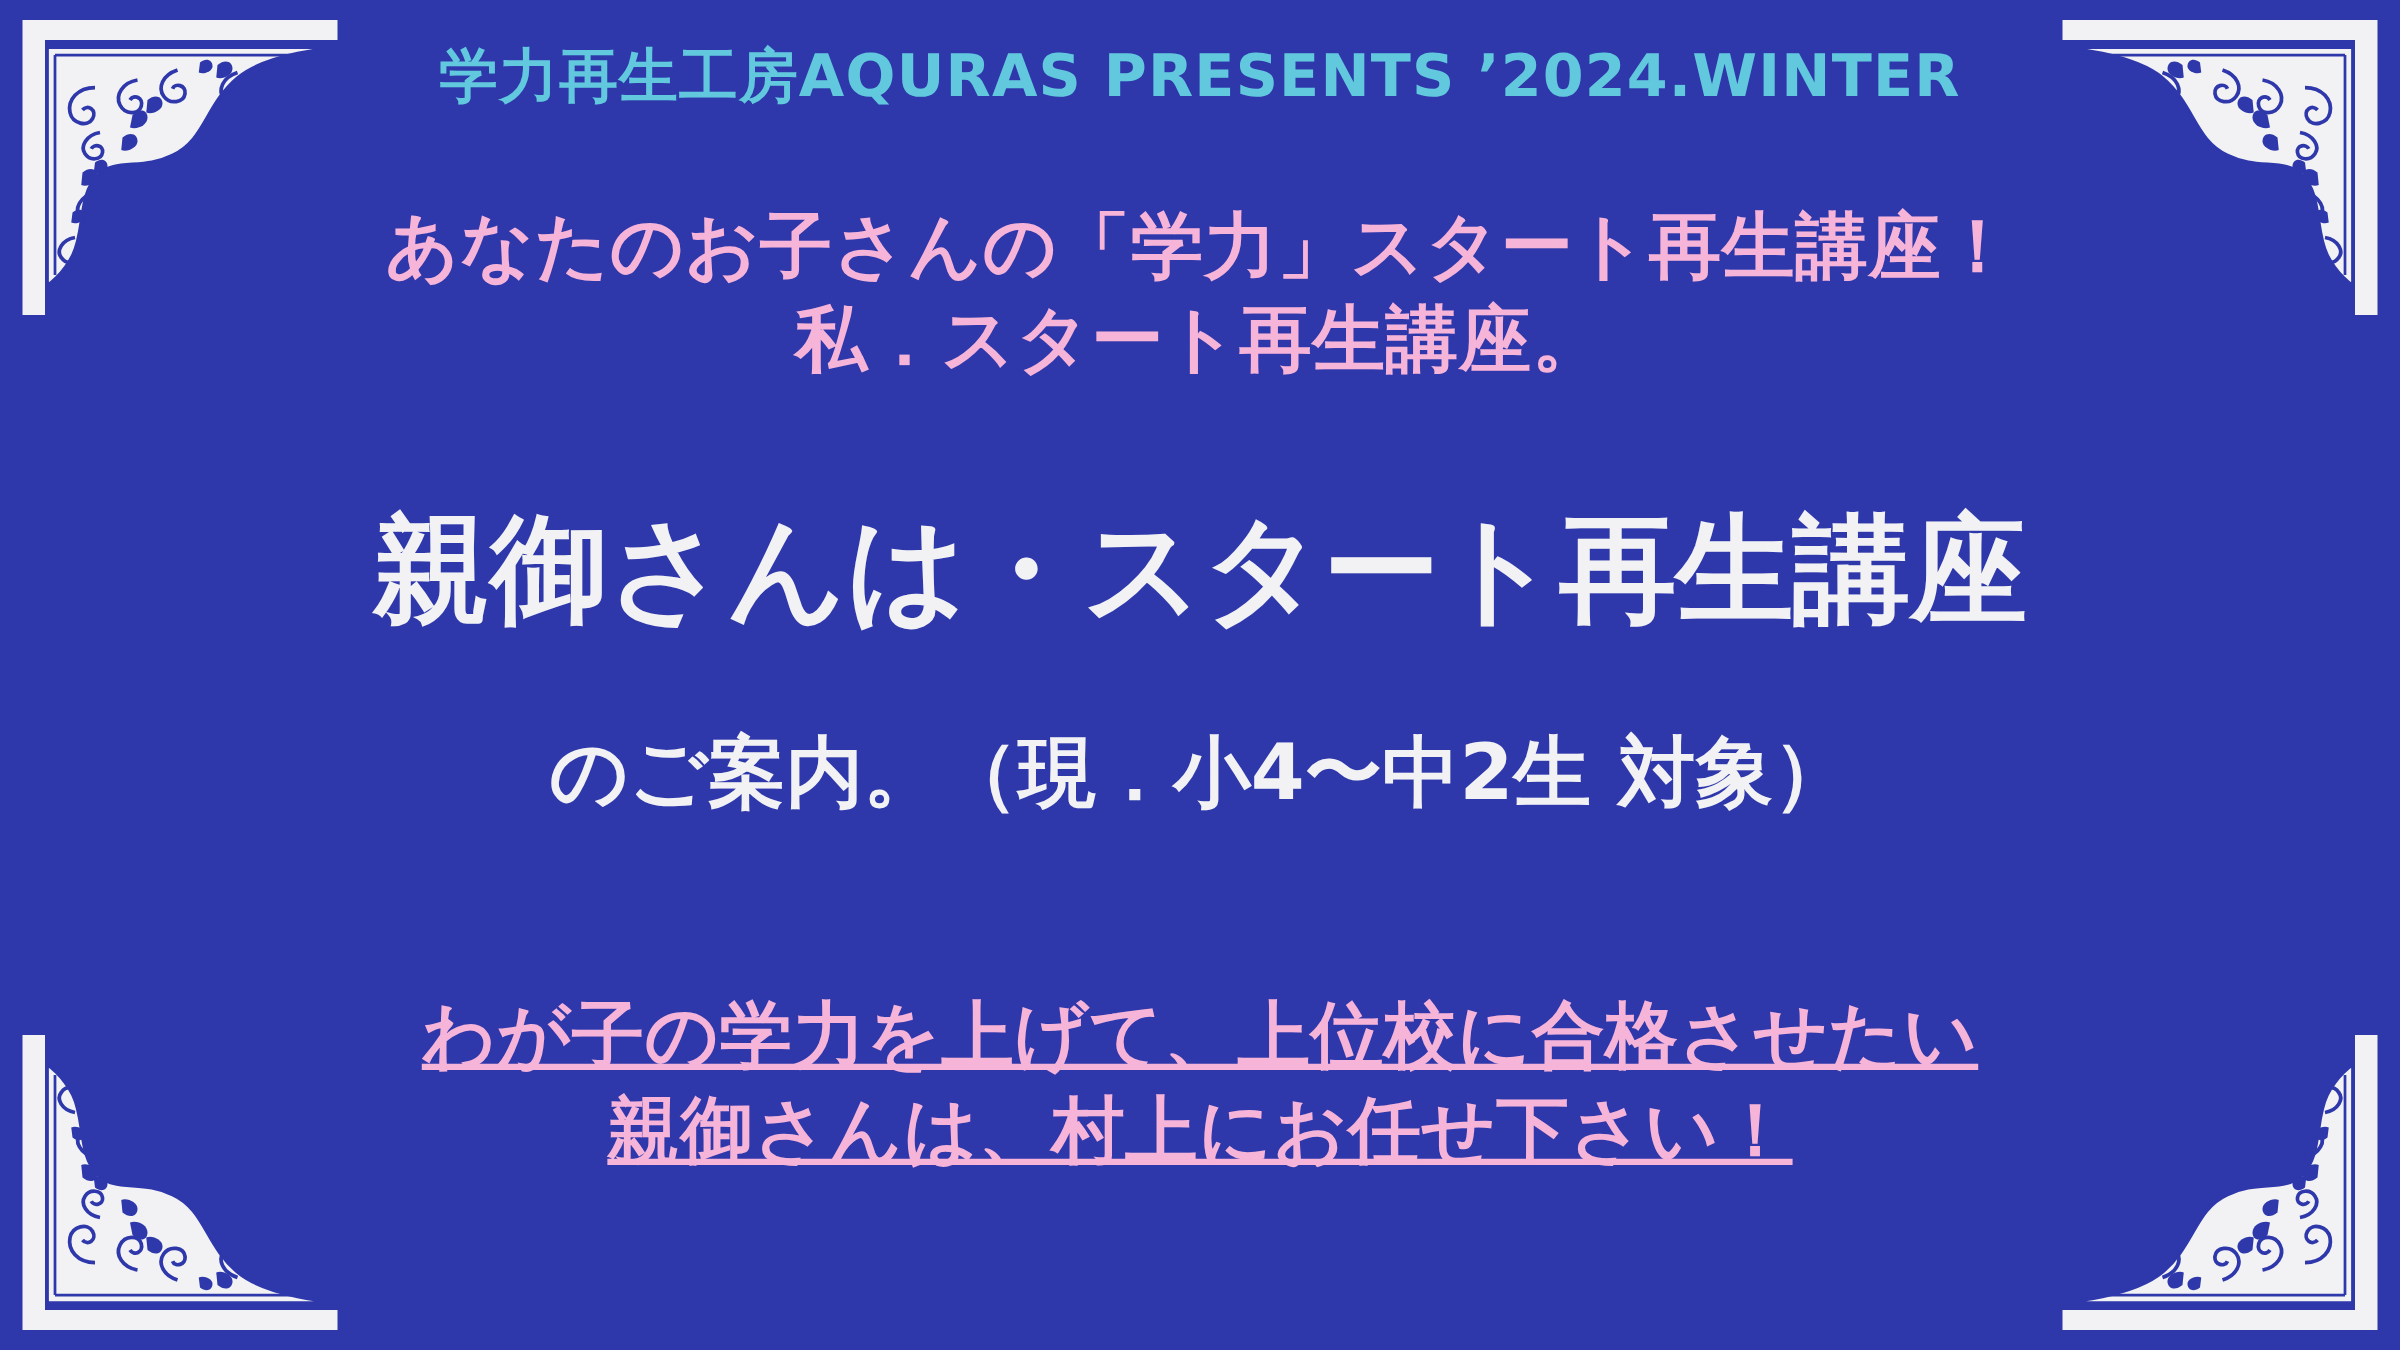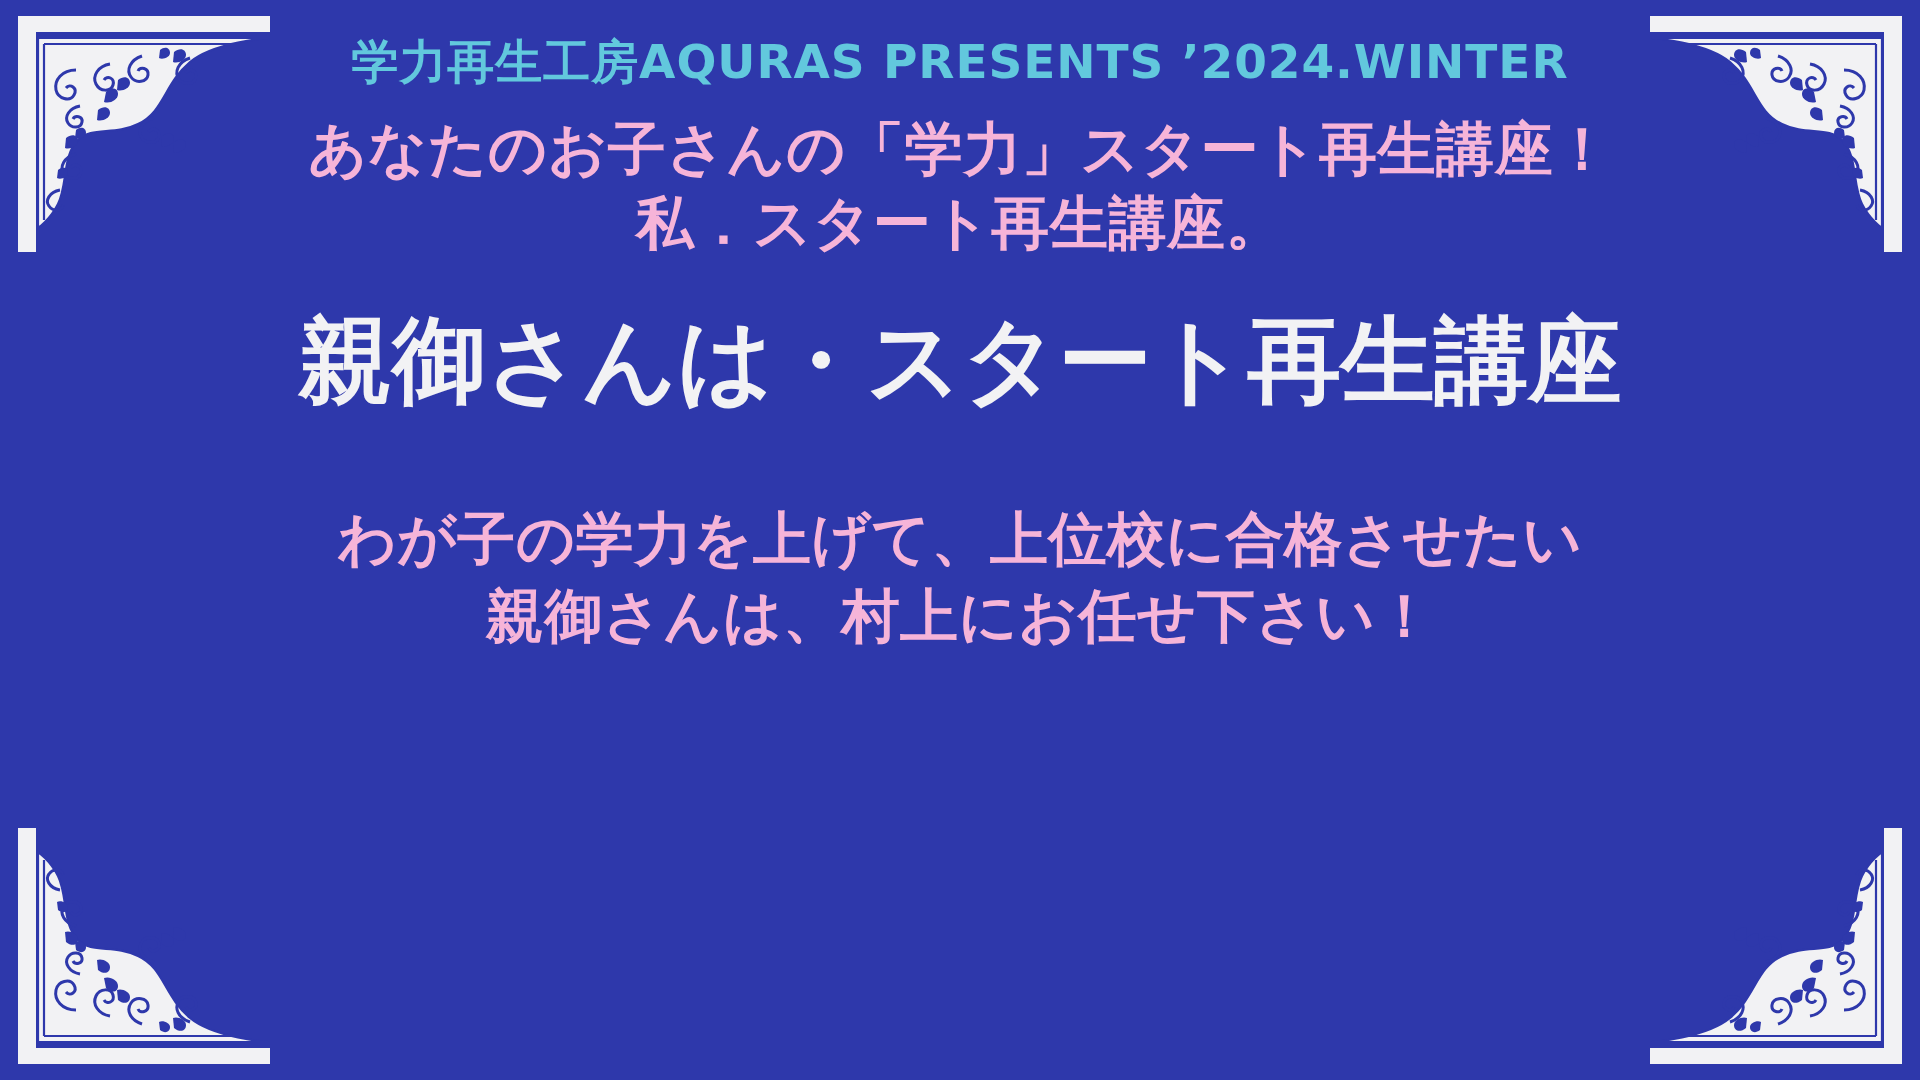--- a/index.html
+++ b/index.html
@@ -37,20 +37,21 @@
   .corner-br { bottom: 14px; right: 14px;  transform: scale(-1,-1); }
 
   
   .content {
     position: absolute;
     inset: 0;
     display: flex;
     flex-direction: column;
     align-items: center;
     text-align: center;
+    gap: 48px;
   }
 
   .eyebrow {
     margin-top: 36px;
     color: #62c8dd;
     font-size: 47px;
     font-weight: 700;
     letter-spacing: 0.02em;
     line-height: 1.1;
     white-space: nowrap;
@@ -86,21 +87,21 @@
   }
 
   .cta {
     margin-top: 86px;
     color: #f6b4d8;
     font-size: 58px;
     font-weight: 700;
     line-height: 1.32;
     letter-spacing: 0.01em;
   }
-  .cta .line { display: block; white-space: nowrap; }
+  .cta .line { display: block; white-space: nowrap; text-decoration: underline; }
 </style>
 </head>
 <body>
 
 <div id="poster">
 
   <div class="corner corner-tl">
     <svg viewBox="0 0 260 240" xmlns="http://www.w3.org/2000/svg">
       <g fill="#f2f2f4" stroke="#2e38ab" stroke-width="2.2">
         <path d="M4 2 H256 V18 H22 V238 H4 Z" stroke="none"></path>
@@ -246,20 +247,21 @@
 
     <div class="lead">
       <span class="line">あなたのお子さんの「学力」スタート再生講座！</span>
       <span class="line">私．スタート再生講座。</span>
     </div>
 
     <div class="headline">
       <span class="line">親御さんは・スタート再生講座</span>
     </div>
 
+    <div class="subline">のご案内。（現．小4〜中2生 対象）</div>
 
     <div class="cta">
       <span class="line">わが子の学力を上げて、上位校に合格させたい</span>
       <span class="line">親御さんは、村上にお任せ下さい！</span>
     </div>
 
   </div>
 </div>
 
 </body></html>

